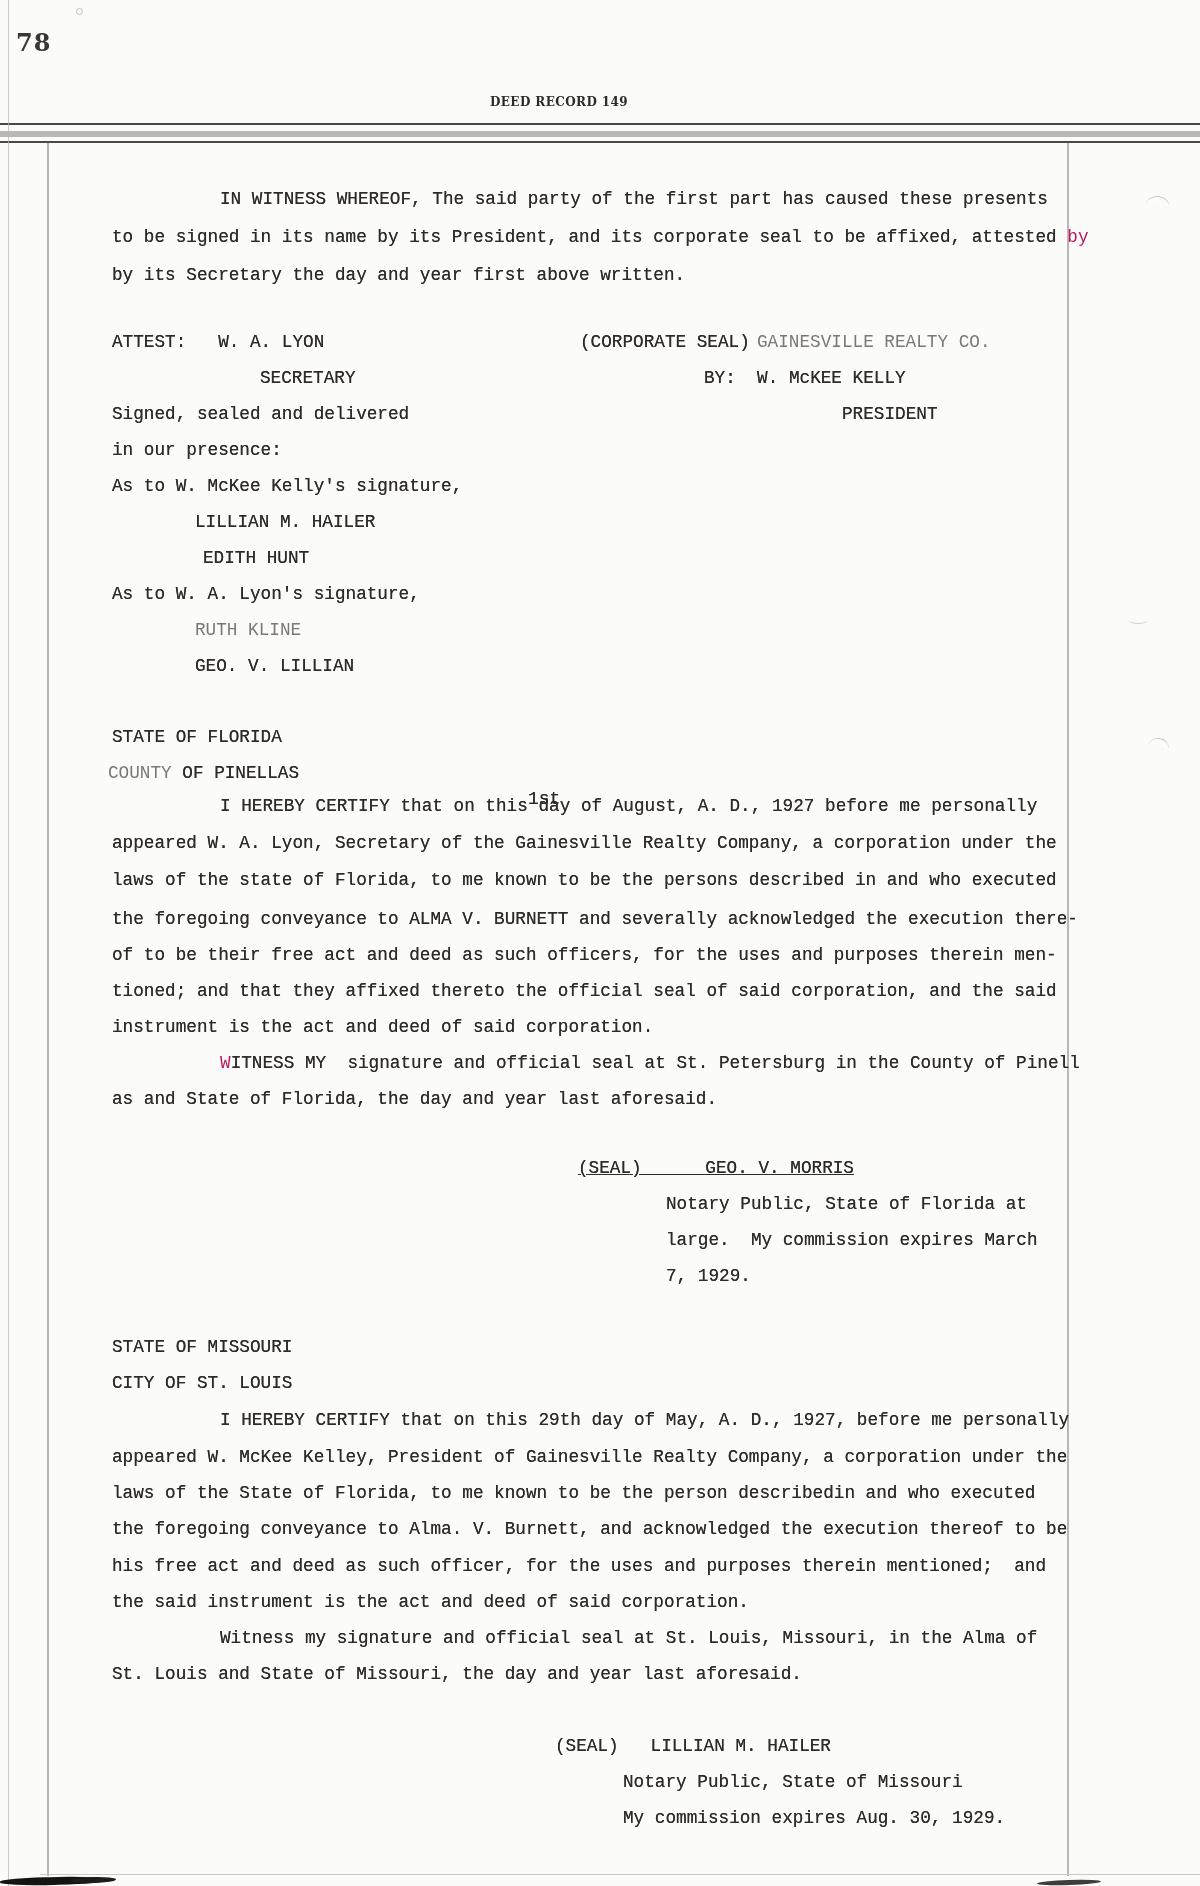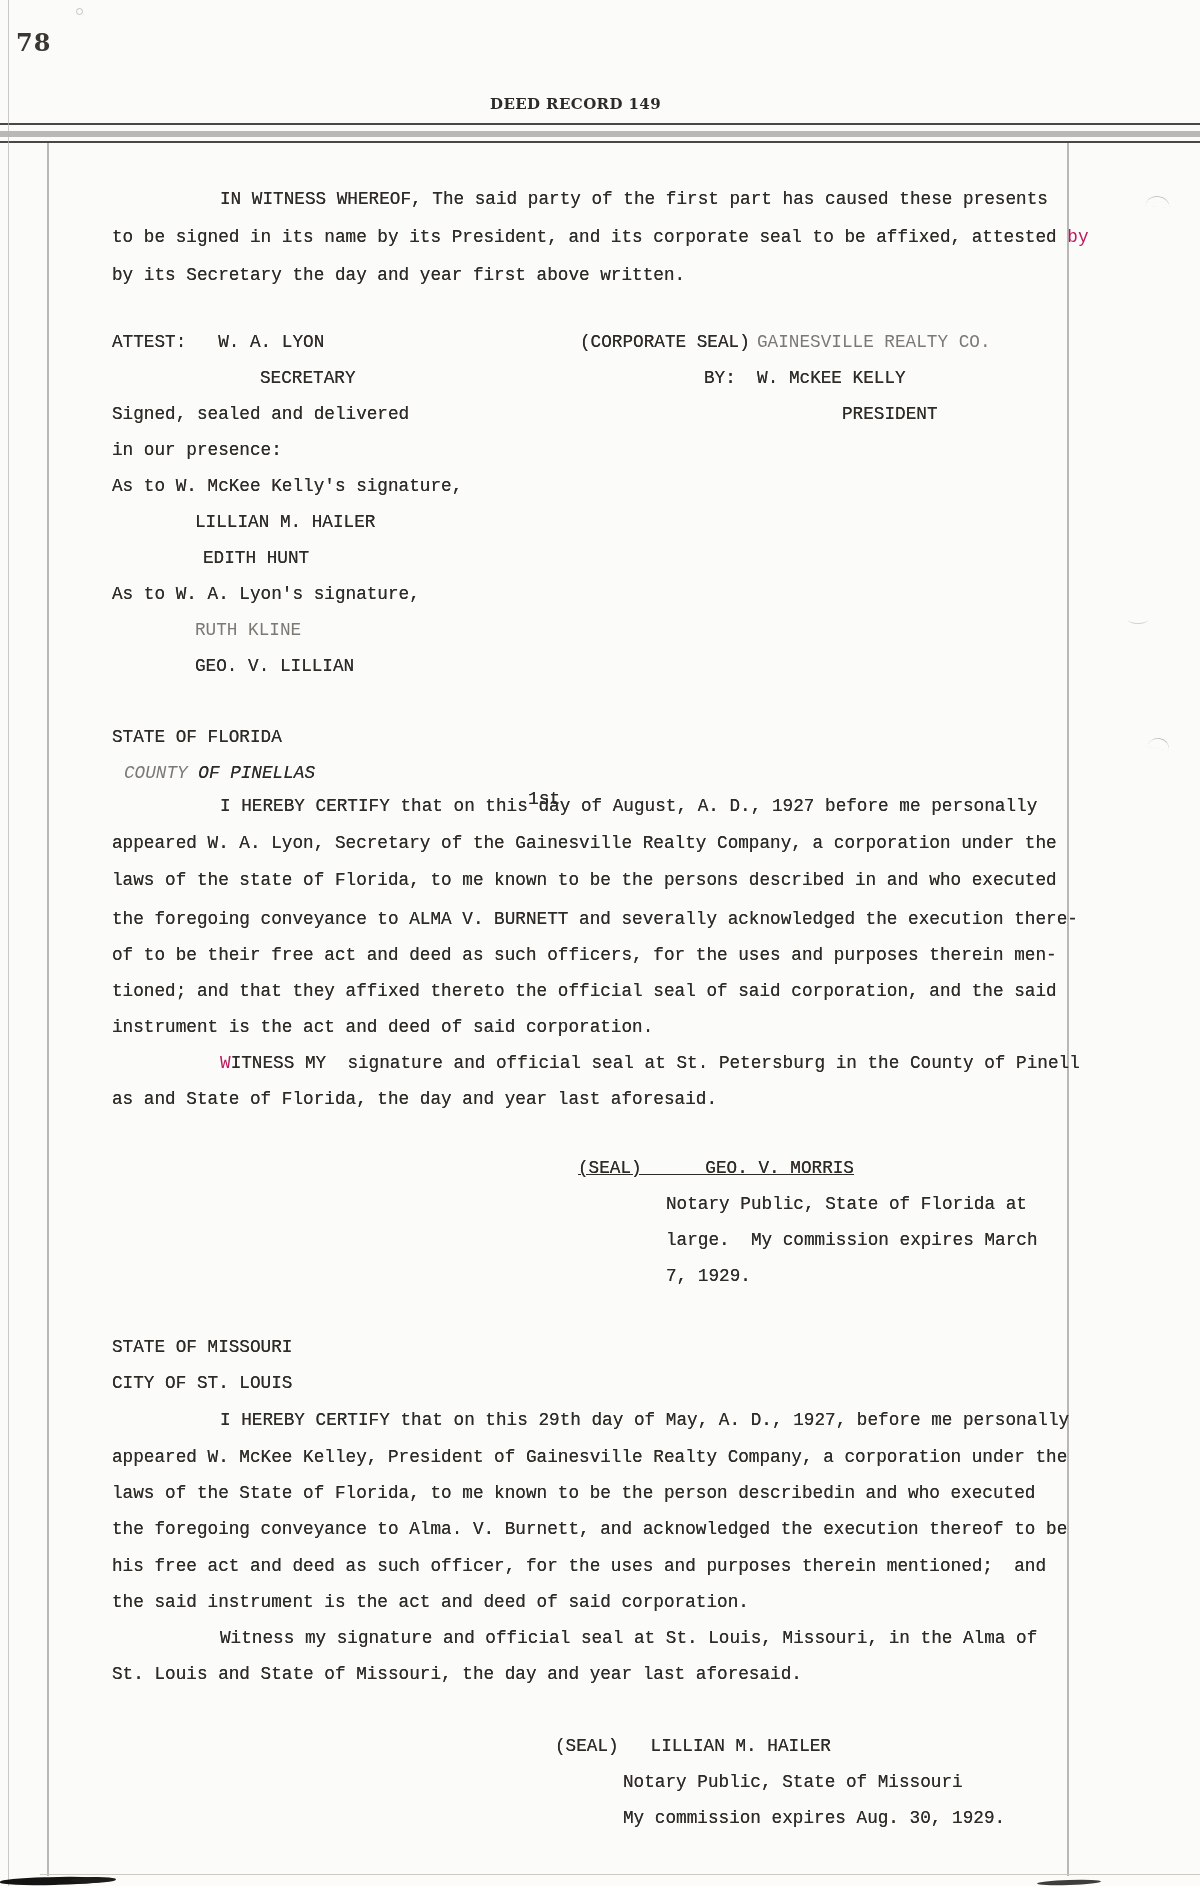--- a/index.html
+++ b/index.html
@@ -27,21 +27,21 @@
   
   .page-number {
     position:absolute; left:16px; top:28px;
     font-family:"DejaVu Serif", serif;
     font-weight:700; font-size:24px; color:#3a3733;
     letter-spacing:1px;
   }
   .deed-header {
     position:absolute; left:490px; top:95px;
     font-family:"DejaVu Serif", serif;
-    font-weight:700; font-size:15px; color:#2d2b28;
+    font-weight:700; font-size:12px; color:#2d2b28;
     letter-spacing:0.4px; white-space:pre;
   }
   
   .rule { position:absolute; }
   .rule-top1  { left:0; top:123px;  width:1200px; height:2px; background:#4a4744; }
   .rule-band  { left:0; top:131px;  width:1200px; height:6px; background:#bab8b5; }
   .rule-top2  { left:0; top:141px;  width:1200px; height:2px; background:#4a4744; }
   .rule-left-outer { left:8px;    top:0;     width:1px; height:1886px; background:#b7b4b0; opacity:.7; }
   .rule-left-inner { left:47px;   top:143px; width:2px; height:1733px; background:#aaa7a2; opacity:.8; }
   .rule-right      { left:1067px; top:143px; width:2px; height:1733px; background:#aaa7a2; opacity:.8; }
@@ -98,21 +98,21 @@
     <div class="tline" style="left: 112px; top: 404px;"><span>Signed, sealed and delivered</span></div>
     <div class="tline" style="left: 842px; top: 404px;"><span>PRESIDENT</span></div>
     <div class="tline" style="left: 112px; top: 440px;"><span>in our presence:</span></div>
     <div class="tline" style="left: 112px; top: 476px;"><span>As to W. McKee Kelly's signature,</span></div>
     <div class="tline" style="left: 195px; top: 512px;"><span>LILLIAN M. HAILER</span></div>
     <div class="tline" style="left: 195px; top: 548px; margin-left: 8px;"><span>EDITH HUNT</span></div>
     <div class="tline" style="left: 112px; top: 584px;"><span>As to W. A. Lyon's signature,</span></div>
     <div class="tline" style="left: 195px; top: 620px;"><span class="faint2">RUTH KLINE</span></div>
     <div class="tline" style="left: 195px; top: 656px;"><span>GEO. V. LILLIAN</span></div>
     <div class="tline" style="left: 112px; top: 727px;"><span>STATE OF FLORIDA</span></div>
-    <div class="tline" style="left: 124px; top: 763px; font-style: italic;"><span class="faint2">COUNTY</span><span> OF PINELLAS</span></div>
+    <div class="tline" style="left: 108px; top: 763px;"><span class="faint2">COUNTY</span><span> OF PINELLAS</span></div>
     <div class="tline small" style="left: 528px; top: 777px;"><span>1st</span></div>
     <div class="tline" style="left: 220px; top: 796px;"><span>I HEREBY CERTIFY that on this day of August, A. D., 1927 before me personally</span></div>
     <div class="tline" style="left: 112px; top: 833px;"><span>appeared W. A. Lyon, Secretary of the Gainesville Realty Company, a corporation under the</span></div>
     <div class="tline" style="left: 112px; top: 870px;"><span>laws of the state of Florida, to me known to be the persons described in and who executed</span></div>
     <div class="tline" style="left: 112px; top: 909px;"><span>the foregoing conveyance to ALMA V. BURNETT and severally acknowledged the execution there-</span></div>
     <div class="tline" style="left: 112px; top: 945px;"><span>of to be their free act and deed as such officers, for the uses and purposes therein men-</span></div>
     <div class="tline" style="left: 112px; top: 981px;"><span>tioned; and that they affixed thereto the official seal of said corporation, and the said</span></div>
     <div class="tline" style="left: 112px; top: 1017px;"><span>instrument is the act and deed of said corporation.</span></div>
     <div class="tline" style="left: 220px; top: 1053px;"><span class="faint">W</span><span>ITNESS MY  signature and official seal at St. Petersburg in the County of Pinell</span></div>
     <div class="tline" style="left: 112px; top: 1089px;"><span>as and State of Florida, the day and year last aforesaid.</span></div>

